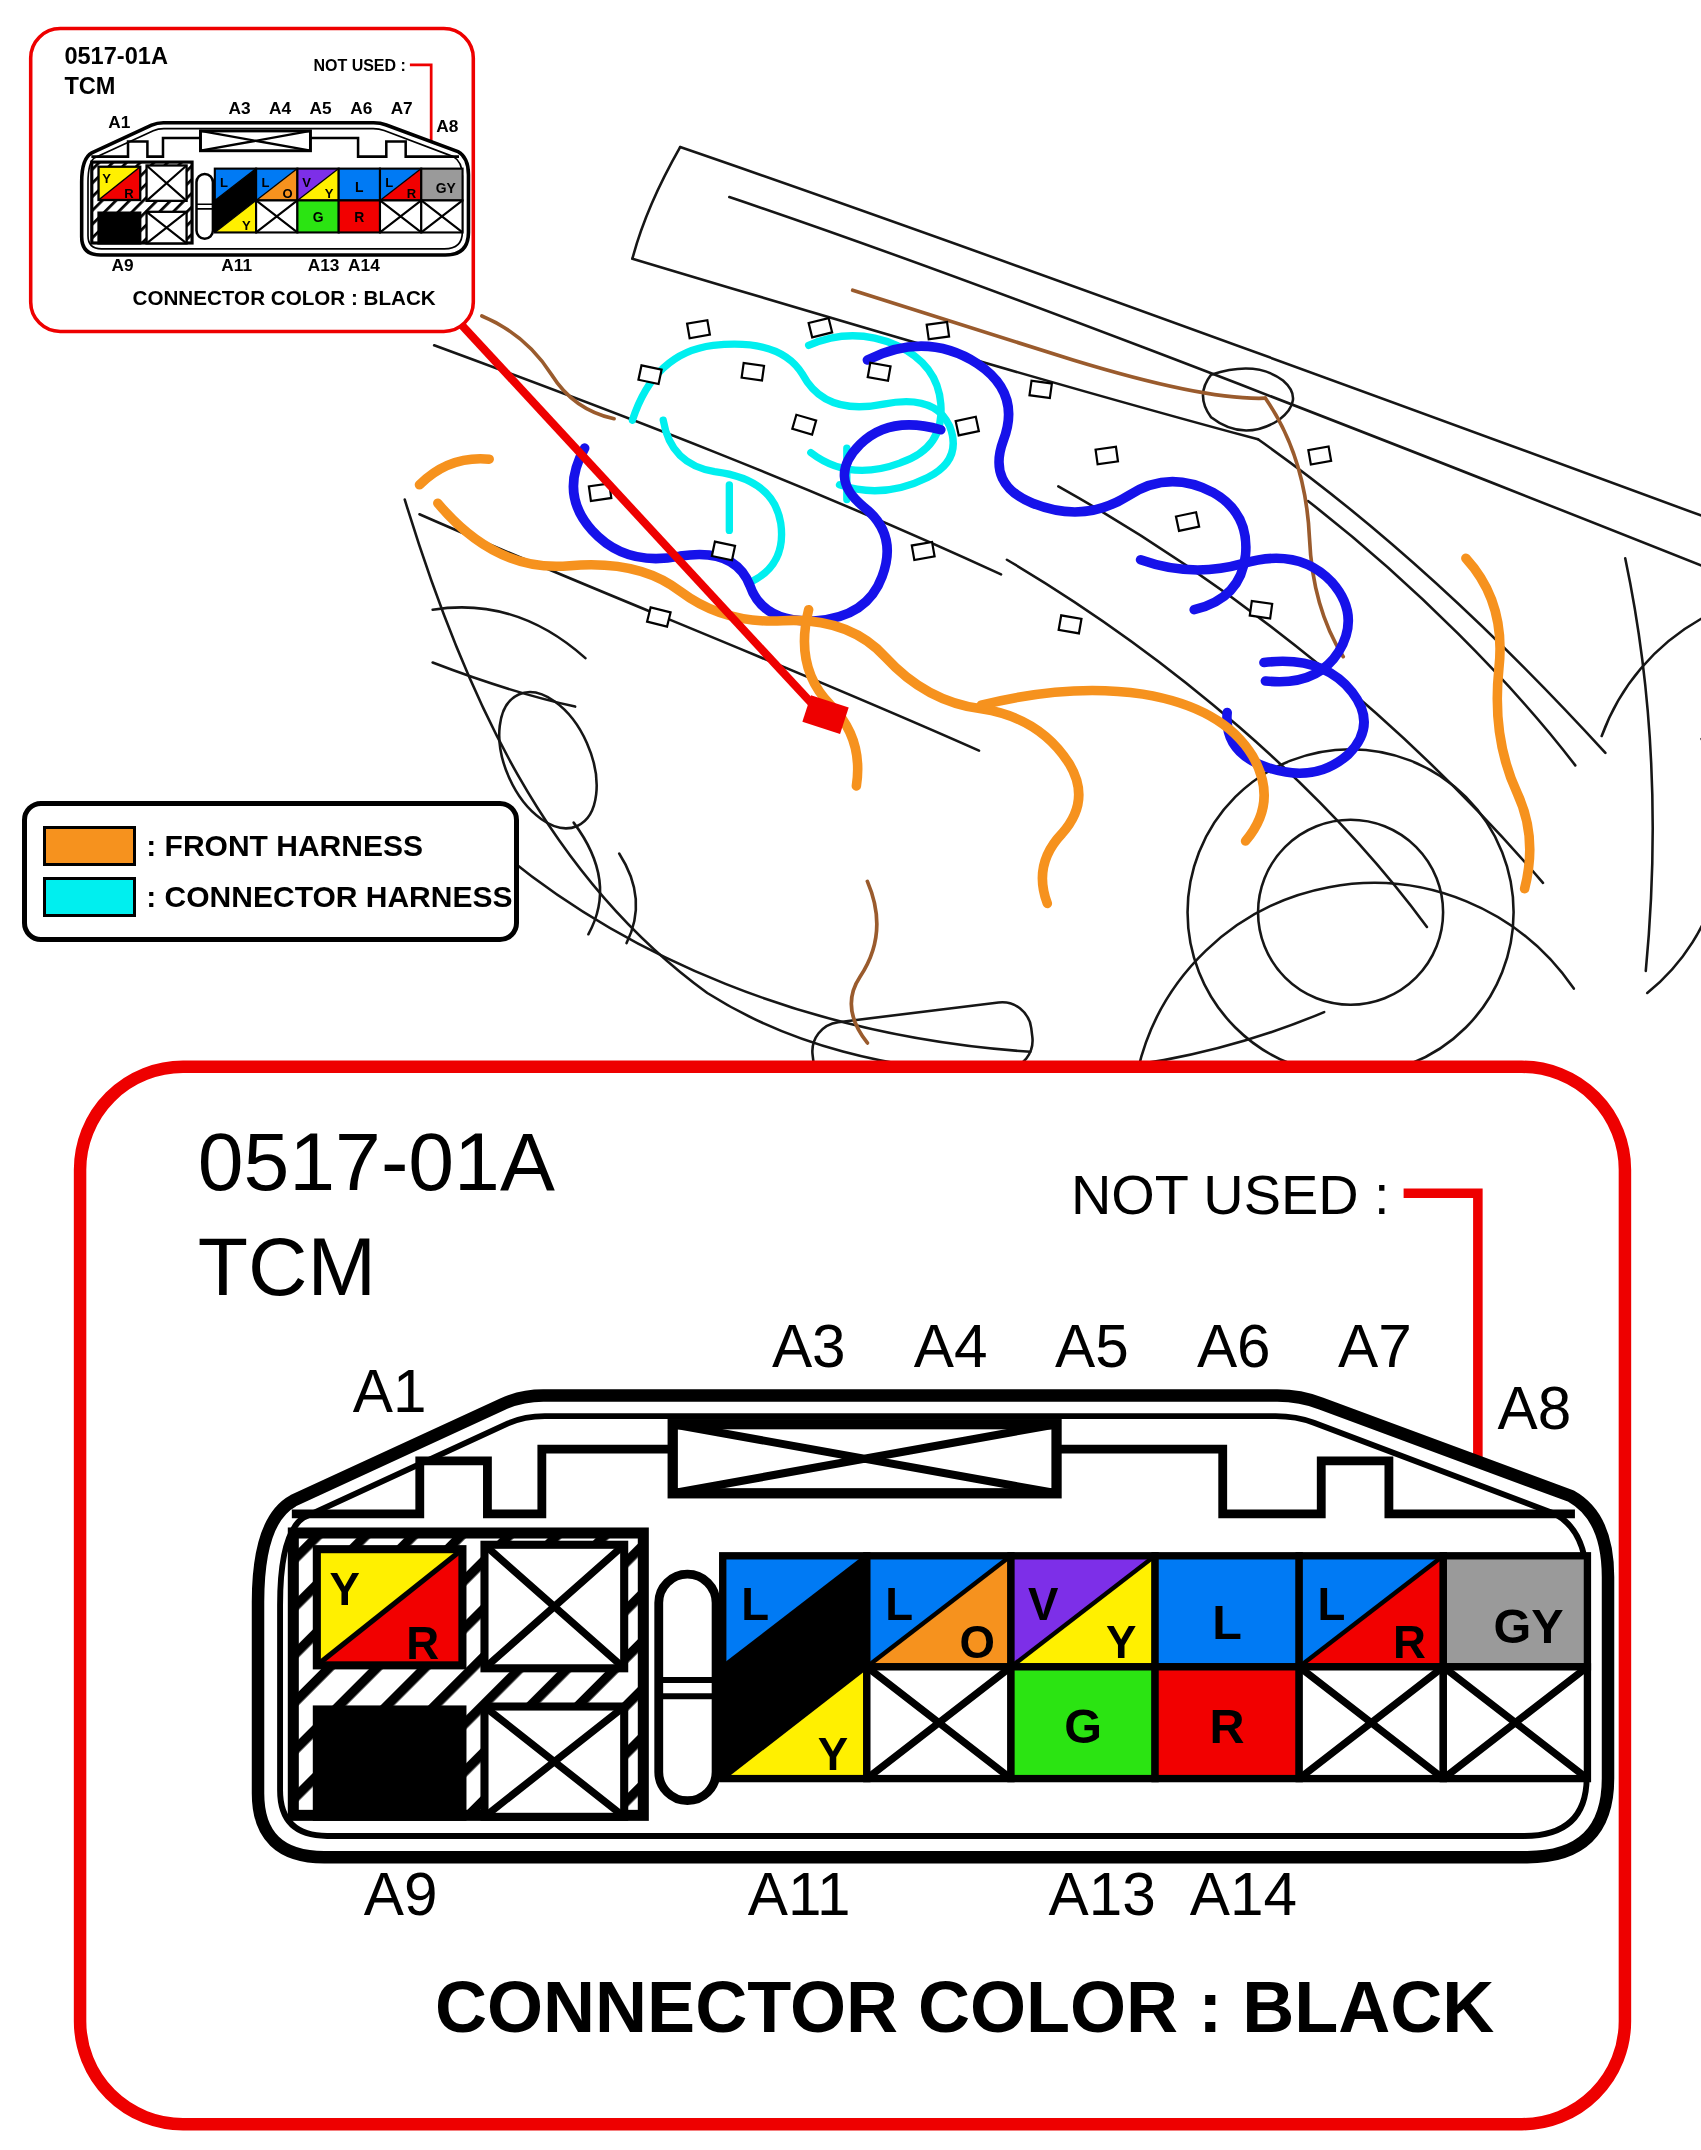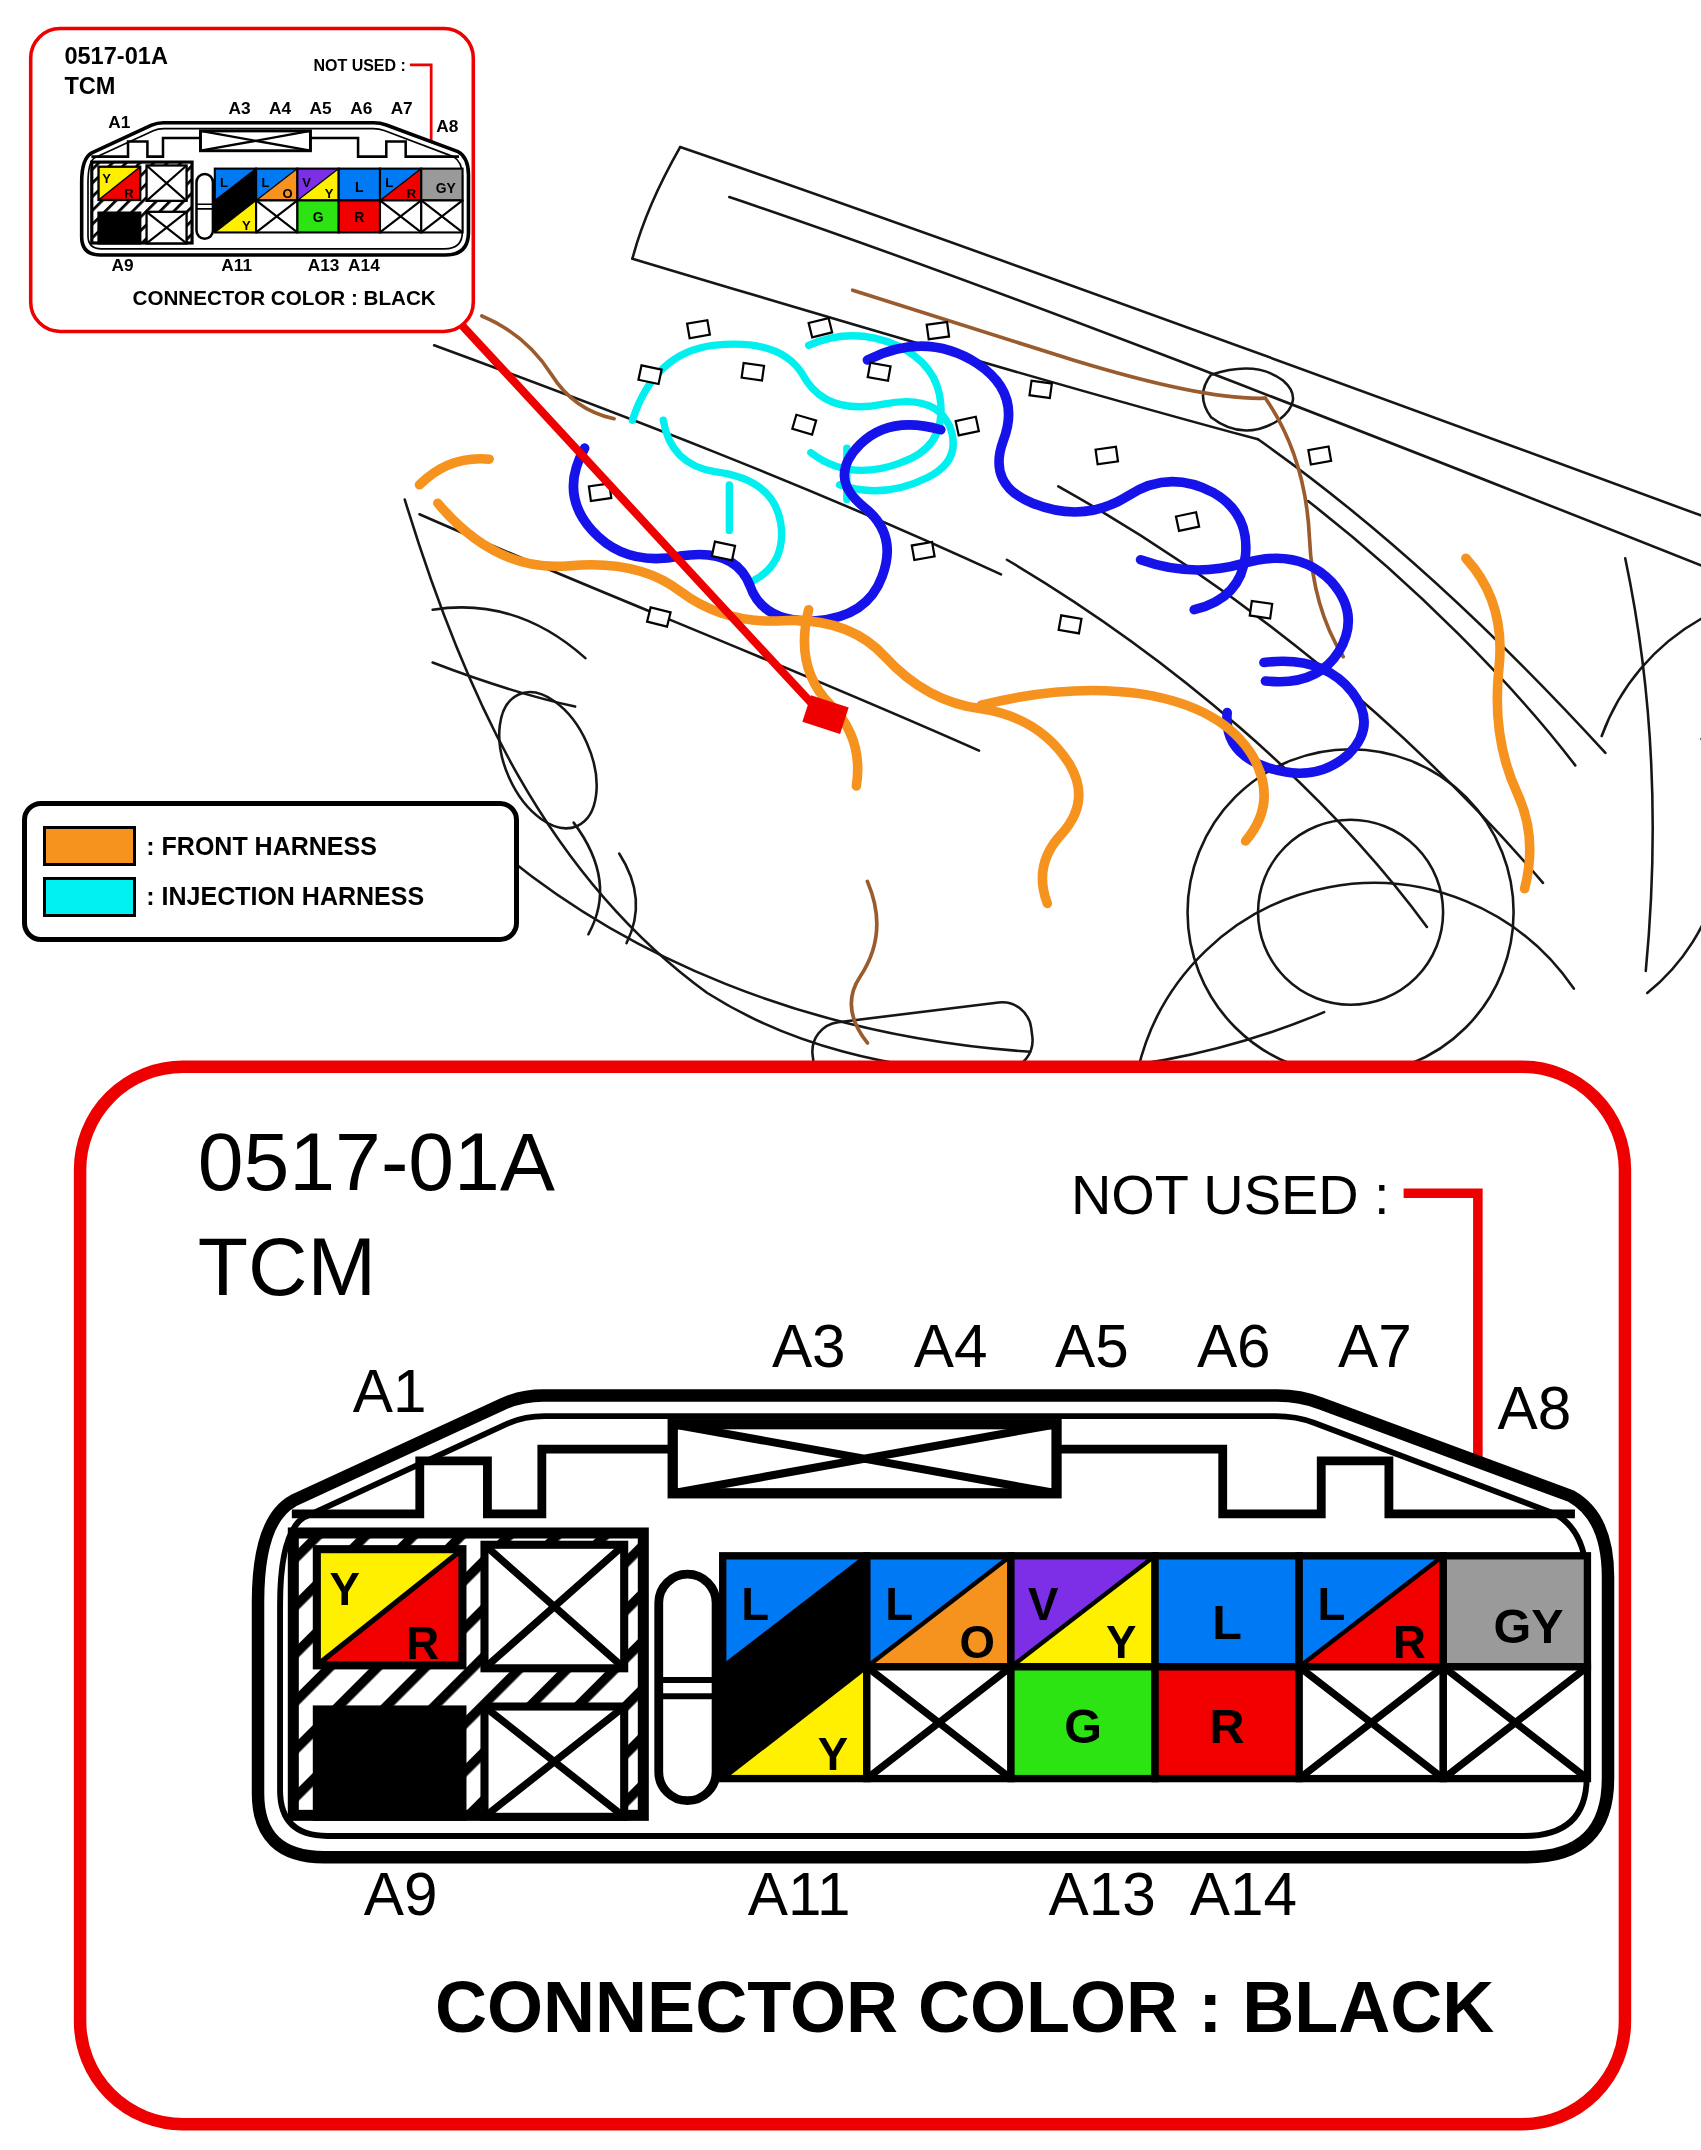--- a/index.html
+++ b/index.html
@@ -10,21 +10,21 @@
   .panel svg{display:block;width:100%;height:100%;}
   .panel--small{left:28px;top:26.4px;width:448px;height:308px;}
   .panel--small svg{font-weight:bold;}
   .panel--large{left:71px;top:1058px;width:1563px;height:1075px;}
   
   .legend{position:absolute;left:22px;top:801px;width:497px;height:141px;
           border:5.1px solid #000;border-radius:19px;background:#fff;
           display:flex;flex-direction:column;justify-content:center;gap:10.3px;padding:4.4px 0;box-sizing:border-box;}
   .legend-row{display:flex;align-items:center;margin-left:16px;}
   .legend-swatch{width:87px;height:34px;border:3.7px solid #000;flex:0 0 auto;}
-  .legend-label{margin-left:10.3px;font-size:25px;font-weight:bold;color:#000;letter-spacing:0px;white-space:pre;}
+  .legend-label{margin-left:10.3px;font-size:30px;font-weight:bold;color:#000;letter-spacing:0px;white-space:pre;}
   
   .scene{position:absolute;left:397px;top:103px;width:1305px;height:984px;}
   .scene svg{display:block;width:100%;height:100%;}
   
   text{font-family:"Liberation Sans",sans-serif;fill:#000;}
   .t-code{font-size:112px;}
   .t-dev{font-size:112px;}
   .t-notused{font-size:76px;}
   .t-pin{font-size:82px;}
   .t-cc{font-size:98px;font-weight:bold;}
@@ -302,21 +302,21 @@
       </svg>
   </div>
 
   <div class="legend">
     <div class="legend-row">
       <span class="legend-swatch" style="background: rgb(246, 146, 30);"></span>
       <span class="legend-label">: FRONT HARNESS</span>
     </div>
     <div class="legend-row">
       <span class="legend-swatch" style="background: rgb(0, 239, 239);"></span>
-      <span class="legend-label">: INJECTION HARNESS</span>
+      <span class="legend-label">: CONNECTOR HARNESS</span>
     </div>
   </div>
 
   <div class="panel panel--large">
     <svg viewBox="0 0 2125 1462">
         <use href="#tcm-connector" width="2125" height="1462"></use>
       </svg>
   </div>
 
 </div>

